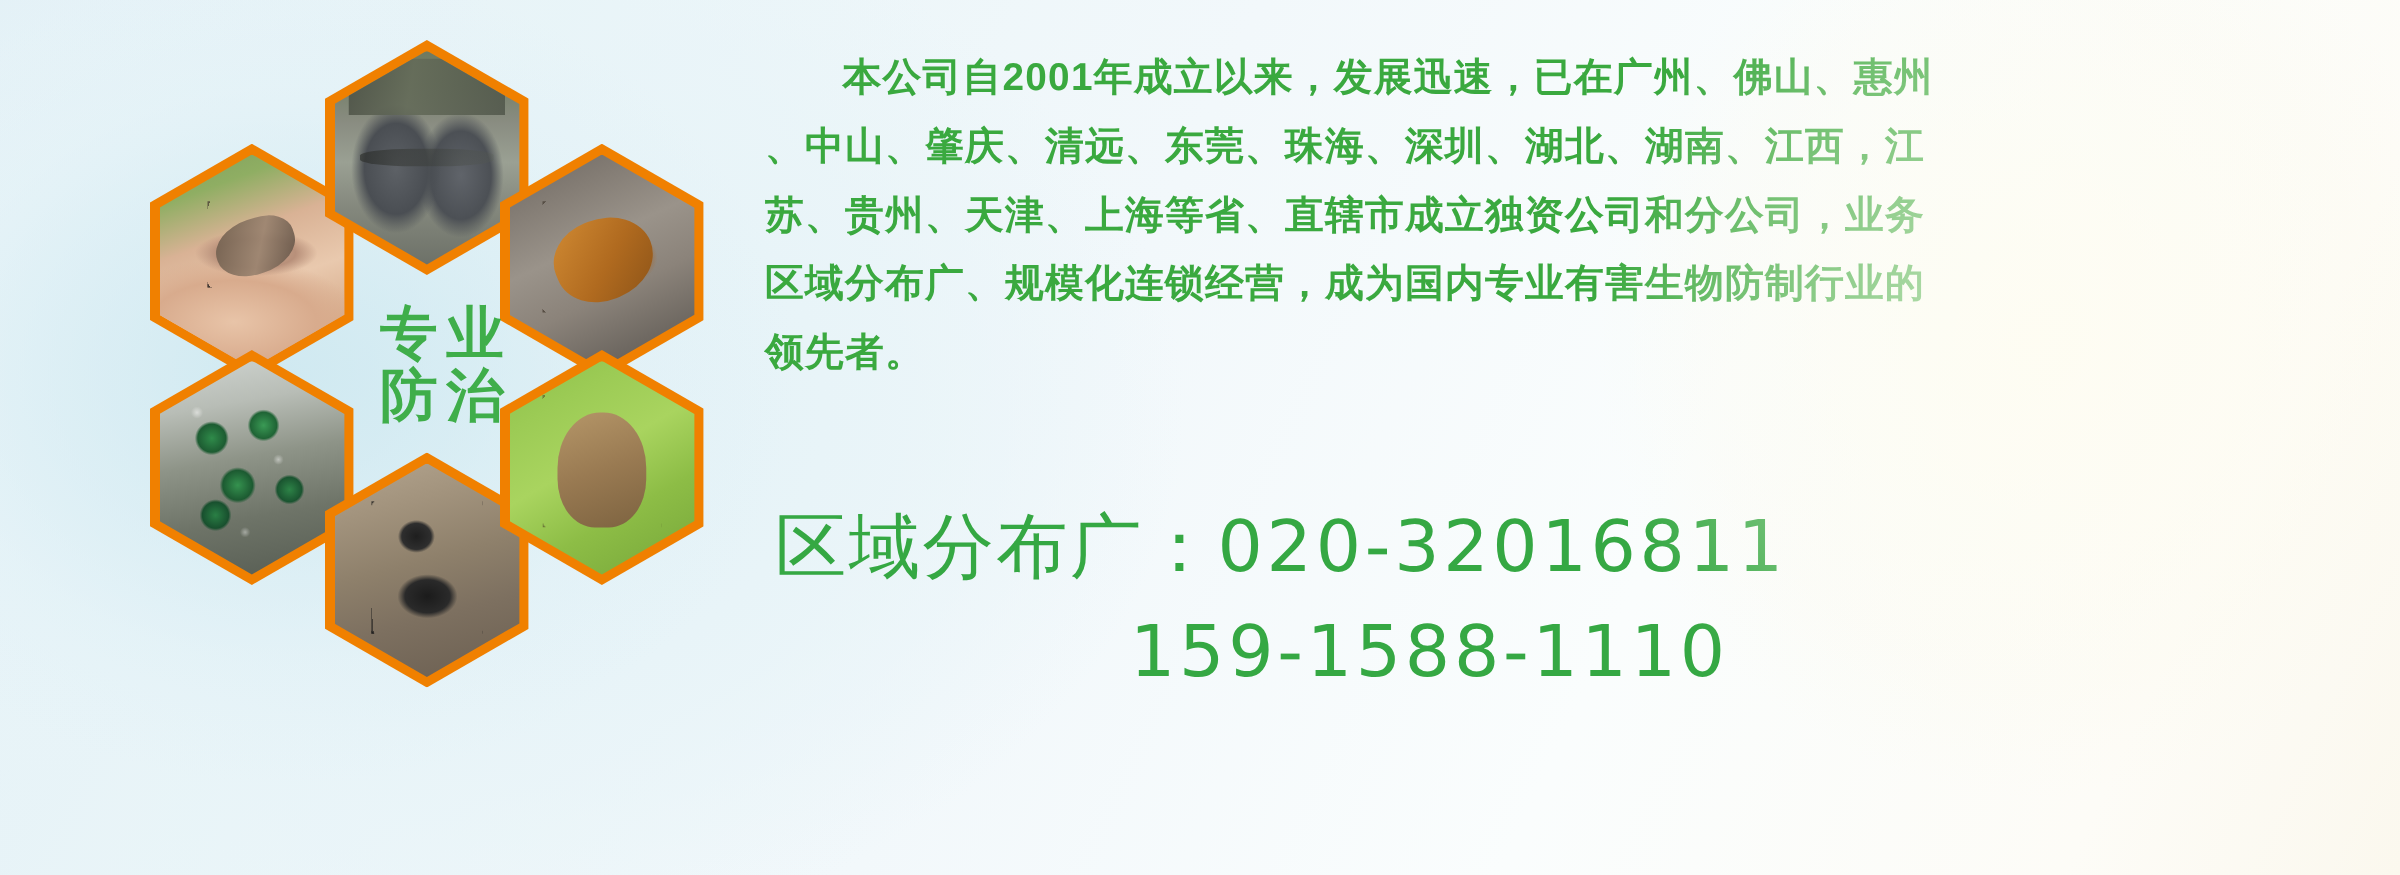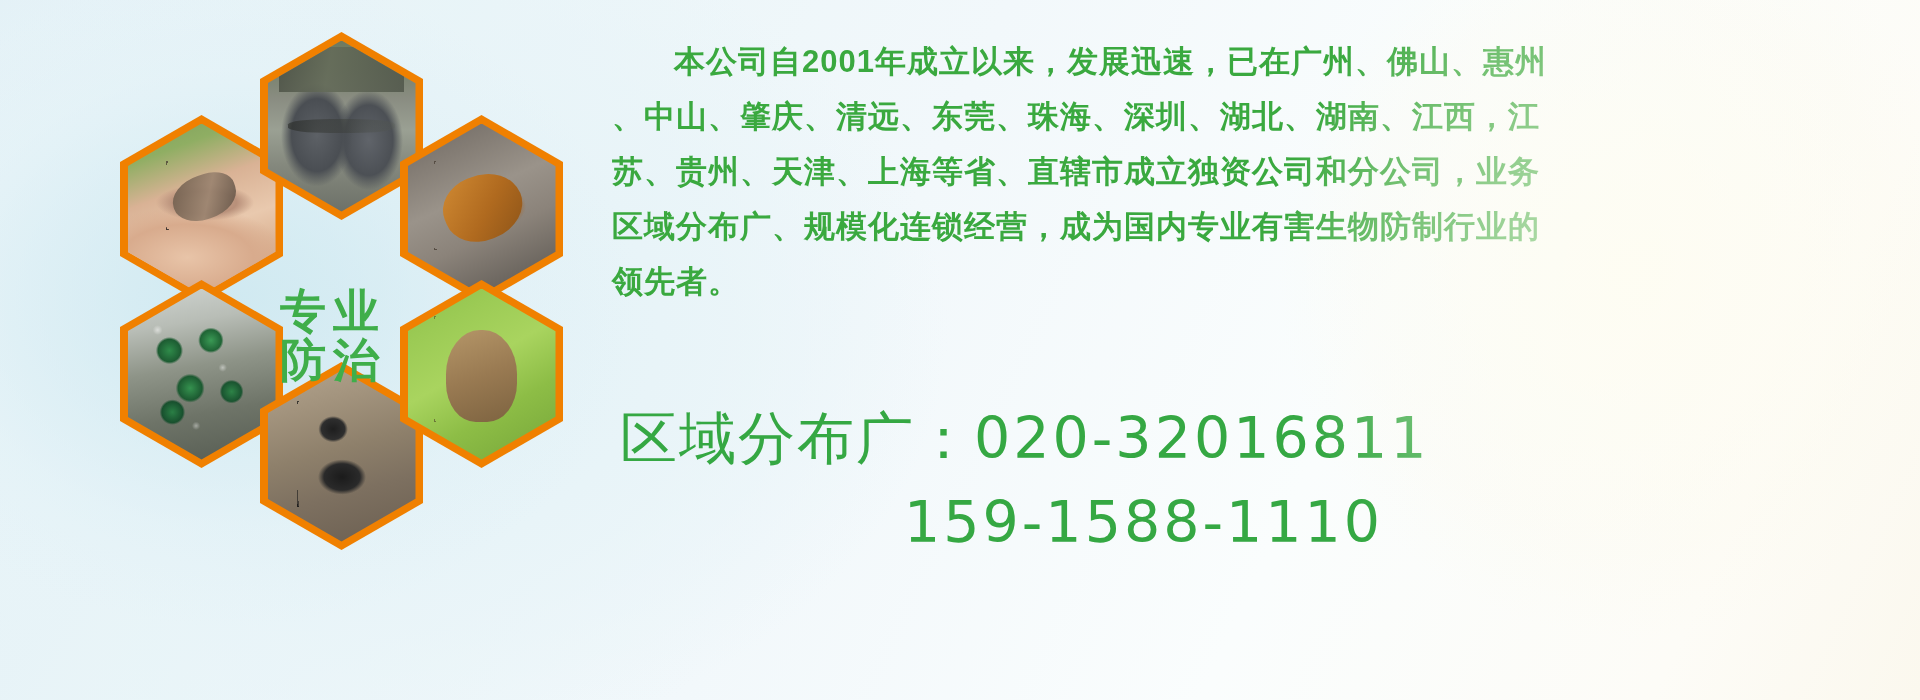--- a/index.html
+++ b/index.html
@@ -203,21 +203,21 @@
           <div class="ph ph-ant"></div>
         </div>
     </div>
 
     <div class="hex big" style="left:312px;top:270px;">
       <div class="inner">
           <div class="ph ph-stinkbug"></div>
         </div>
     </div>
 
-    <div class="hex-center" style="left:160px;top:188px;justify-content:flex-end;">
+    <div class="hex-center" style="left:184px;top:188px;">
       <div class="slg">专业</div>
       <div class="slg">防治</div>
     </div>
   </div>
 
   <div class="copy">
     <p class="first">本公司自2001年成立以来，发展迅速，已在广州、佛山、惠州</p>
     <p>、中山、肇庆、清远、东莞、珠海、深圳、湖北、湖南、江西，江</p>
     <p>苏、贵州、天津、上海等省、直辖市成立独资公司和分公司，业务</p>
     <p>区域分布广、规模化连锁经营，成为国内专业有害生物防制行业的</p>

